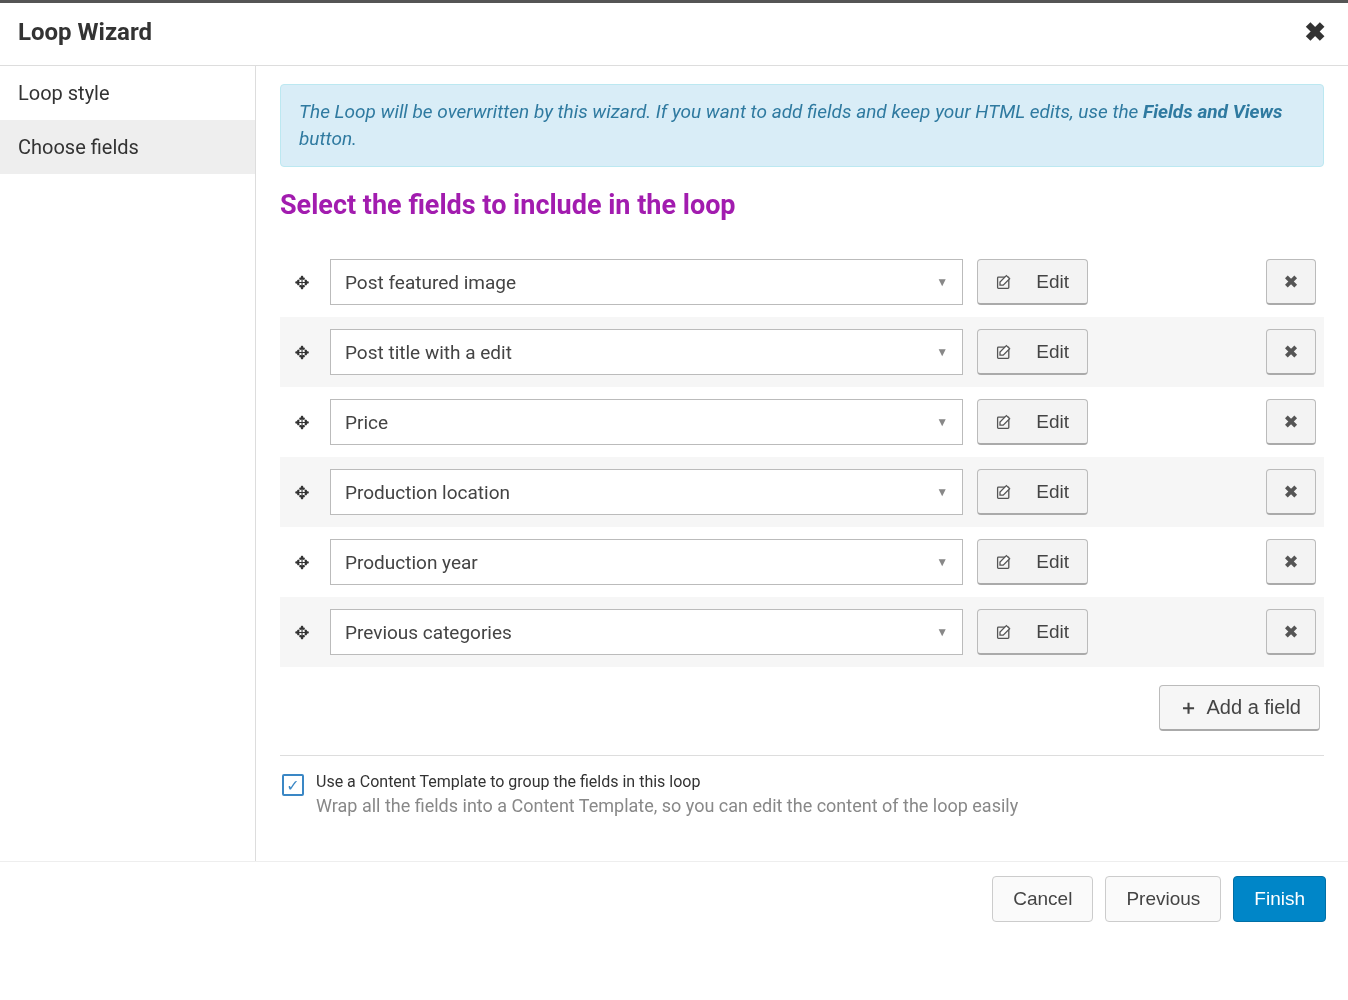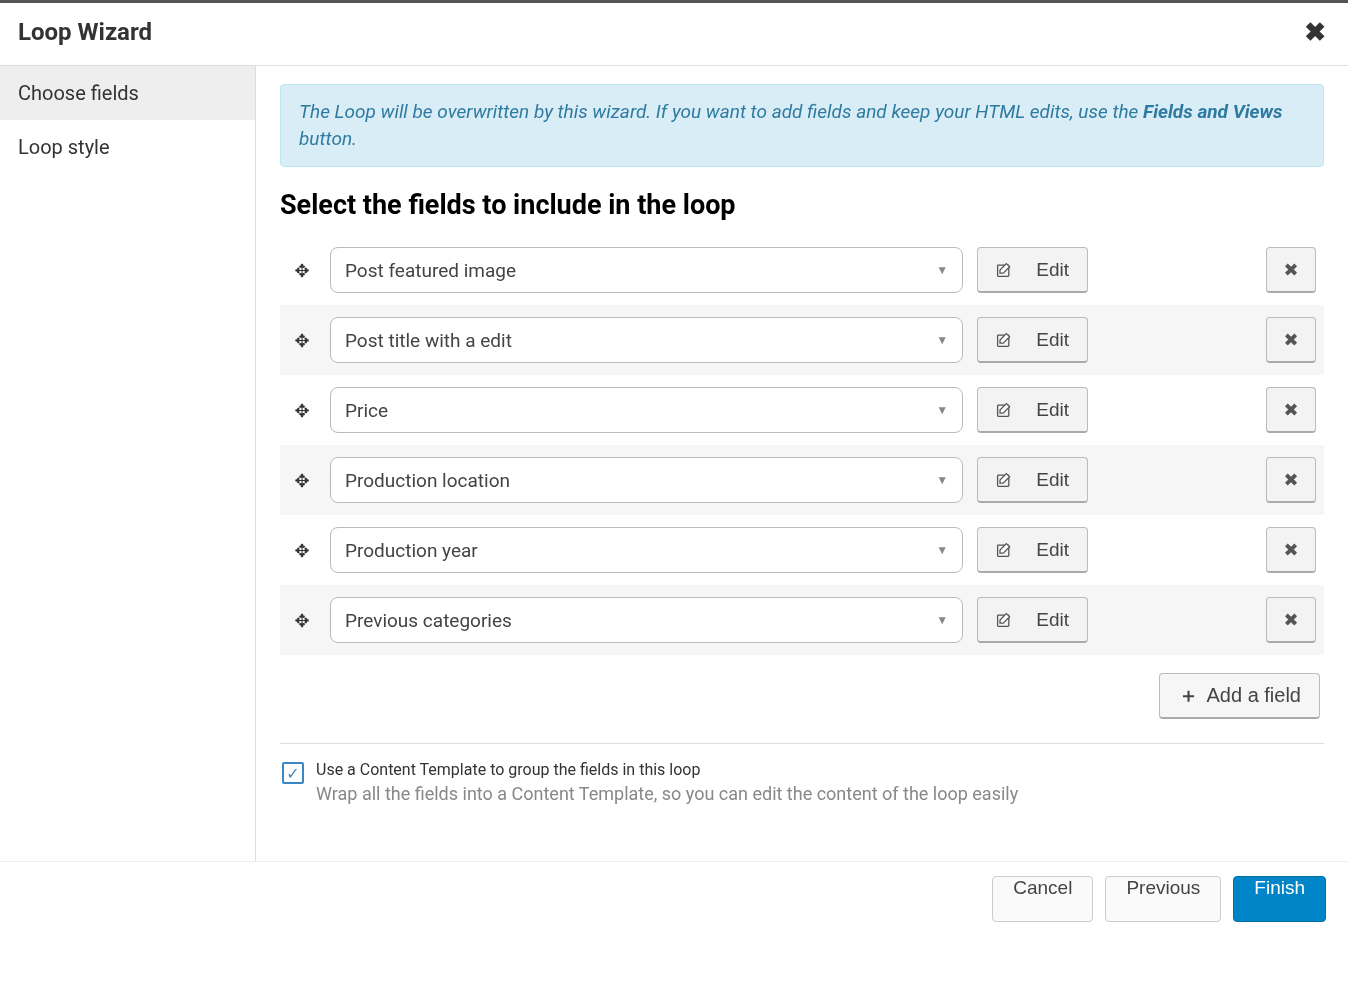--- a/index.html
+++ b/index.html
@@ -62,22 +62,22 @@
       font-size: 19px;
       line-height: 1.4;
       color: #2f7aa0;
       margin-bottom: 22px;
       font-style: italic;
     }
     .notice b { font-weight: 700; }
     .section-title {
       font-size: 27px;
       font-weight: 700;
-      color: #000000;
-      margin-bottom: 14px;
+      color: #a21caf;
+      margin-bottom: 26px;
     }
     .field-rows { margin-bottom: 10px; }
     .field-row {
       display: flex;
       align-items: center;
       padding: 12px 8px;
       gap: 14px;
     }
     .field-row.alt { background: #f6f6f6; }
     .move-handle {
@@ -86,21 +86,21 @@
       color: #333;
       font-size: 18px;
       cursor: move;
     }
     .field-select {
       flex: 1;
       display: flex;
       align-items: center;
       justify-content: space-between;
       border: 1px solid #bbb;
-      border-radius: 8px;
+      border-radius: 0;
       background: #fff;
       height: 46px;
       padding: 0 14px;
       font-size: 19px;
       color: #444;
       cursor: pointer;
     }
     .caret {
       font-size: 12px;
       color: #888;
@@ -194,20 +194,21 @@
       padding: 14px 22px 14px 22px;
       border-top: 1px solid #eee;
     }
     .btn {
       height: 46px;
       padding: 0 20px;
       font-size: 19px;
       border-radius: 4px;
       cursor: pointer;
       display: inline-flex;
+      align-items: center;
     }
     .btn-default {
       background: #fafafa;
       border: 1px solid #ccc;
       color: #444;
     }
     .btn-primary {
       background: #0086c8;
       border: 1px solid #006fa6;
       color: #fff;
@@ -220,25 +221,25 @@
 <div class="modal">
 
   <div class="modal-header">
     <div class="modal-title">Loop Wizard</div>
     <div class="close-x">✖</div>
   </div>
 
   <div class="modal-body">
 
     <div class="sidebar">
+      <div class="sidebar-item">
+        <span>Loop style</span>
+      </div>
       <div class="sidebar-item active">
         <span>Choose fields</span>
-      </div>
-      <div class="sidebar-item">
-        <span>Loop style</span>
       </div>
     </div>
 
     <div class="main">
 
       <div class="notice">
         <span>The Loop will be overwritten by this wizard. If you want to add fields and keep your HTML edits, use the </span><b>Fields and Views</b><span> button.</span>
       </div>
 
       <div class="section-title">Select the fields to include in the loop</div>

